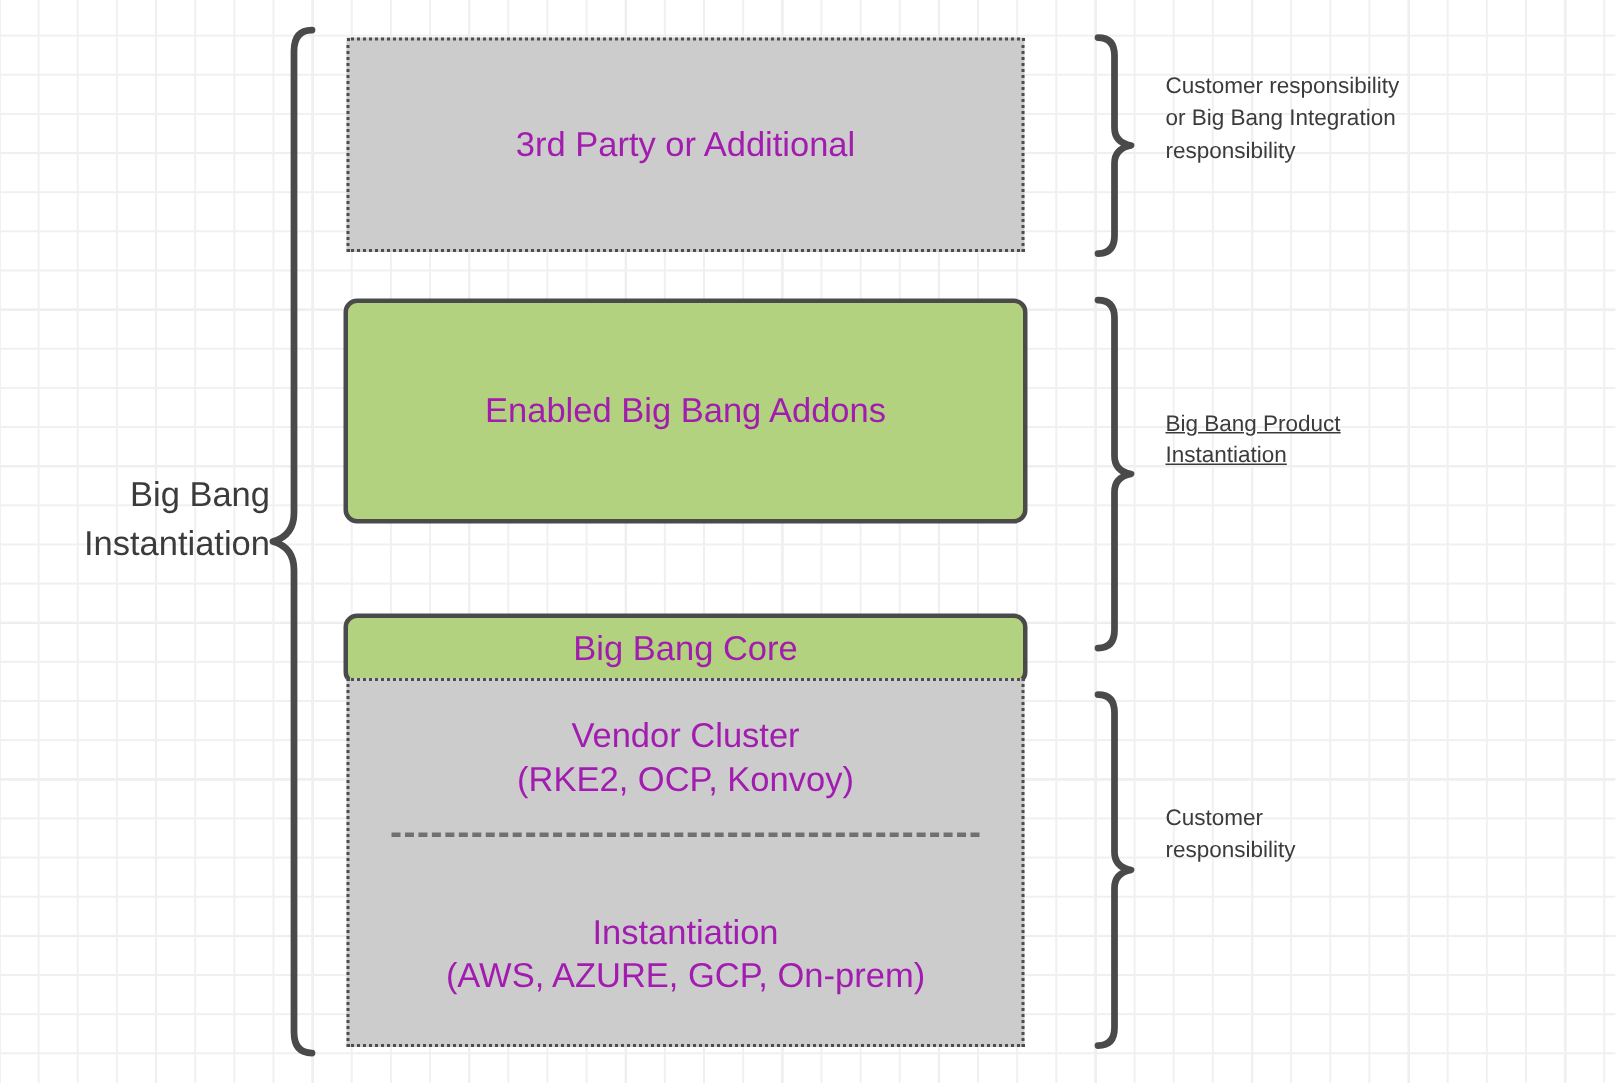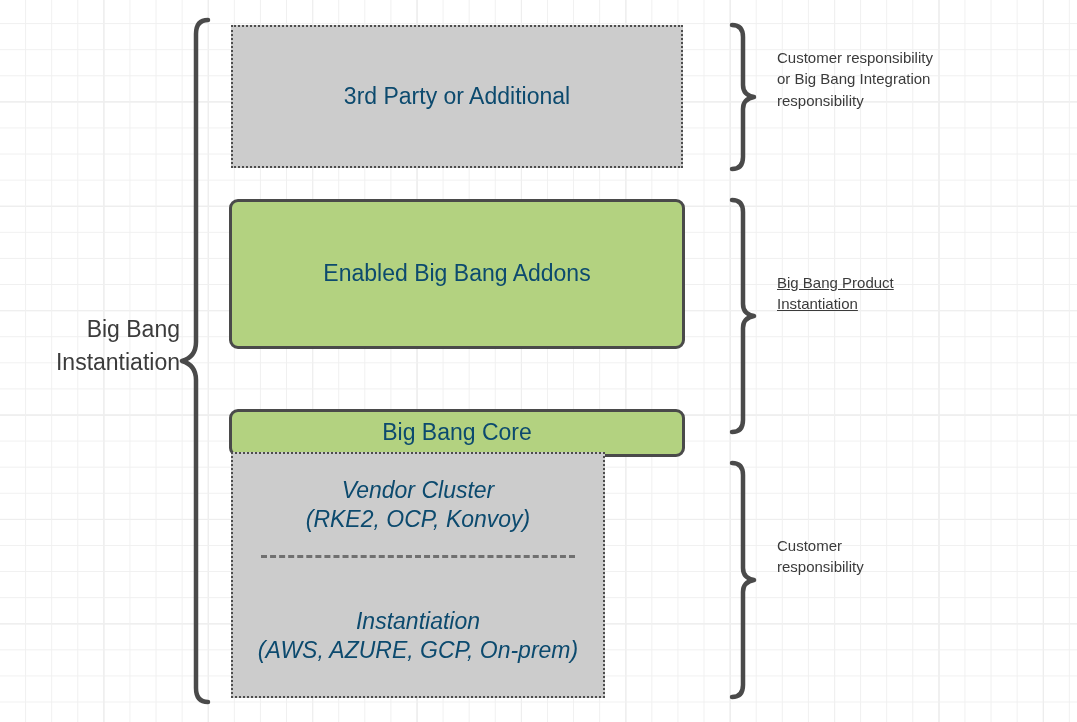--- a/index.html
+++ b/index.html
@@ -44,28 +44,28 @@
     border: 2px dotted #4d4d4d;
   }
   .box-green {
     background: #b3d280;
     border: 3px solid #4a4a4a;
     border-radius: 9px;
     align-items: center;
   }
   .box-label {
     font-size: 23px;
-    color: #0c4a6e;
+    color: #a21caf;
     white-space: pre-line;
   }
 
   #box-third-party { left: 231px; top: 25px;  width: 452px; height: 143px; }
   #box-addons      { left: 229px; top: 199px; width: 456px; height: 150px; }
   #box-core        { left: 229px; top: 381px; width: 456px; height: 48px; margin-top: 28px;  }
-  #box-foundation  { left: 231px; top: 452px; width: 374px; height: 246px; font-style: italic; }
+  #box-foundation  { left: 231px; top: 452px; width: 452px; height: 246px; }
 
   #box-foundation .seg {
     position: absolute;
     left: 0;
     width: 100%;
     text-align: center;
   }
   #foundation-top    { top: 22px; }
   #foundation-bottom { top: 153px; }
 

